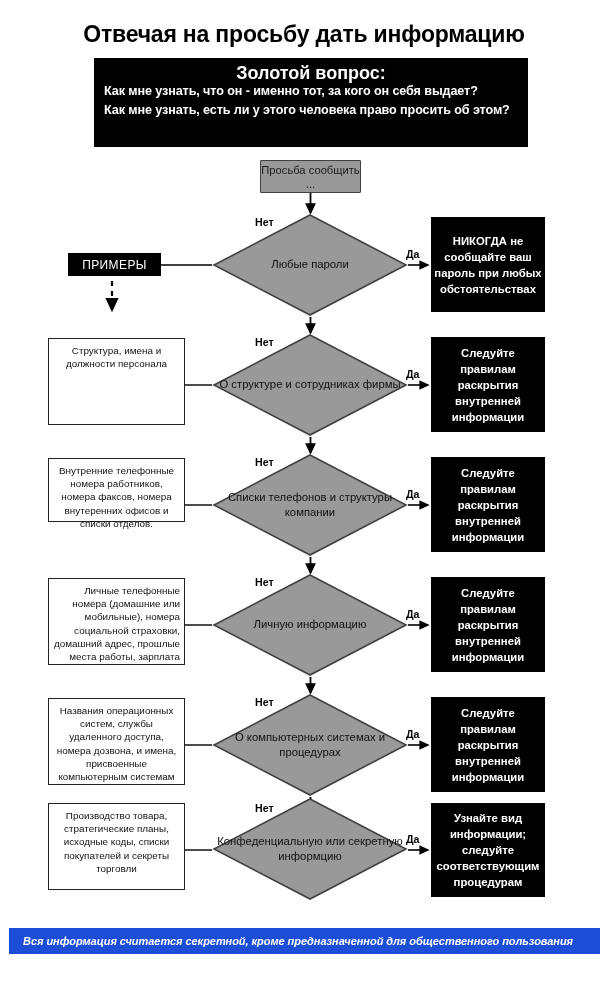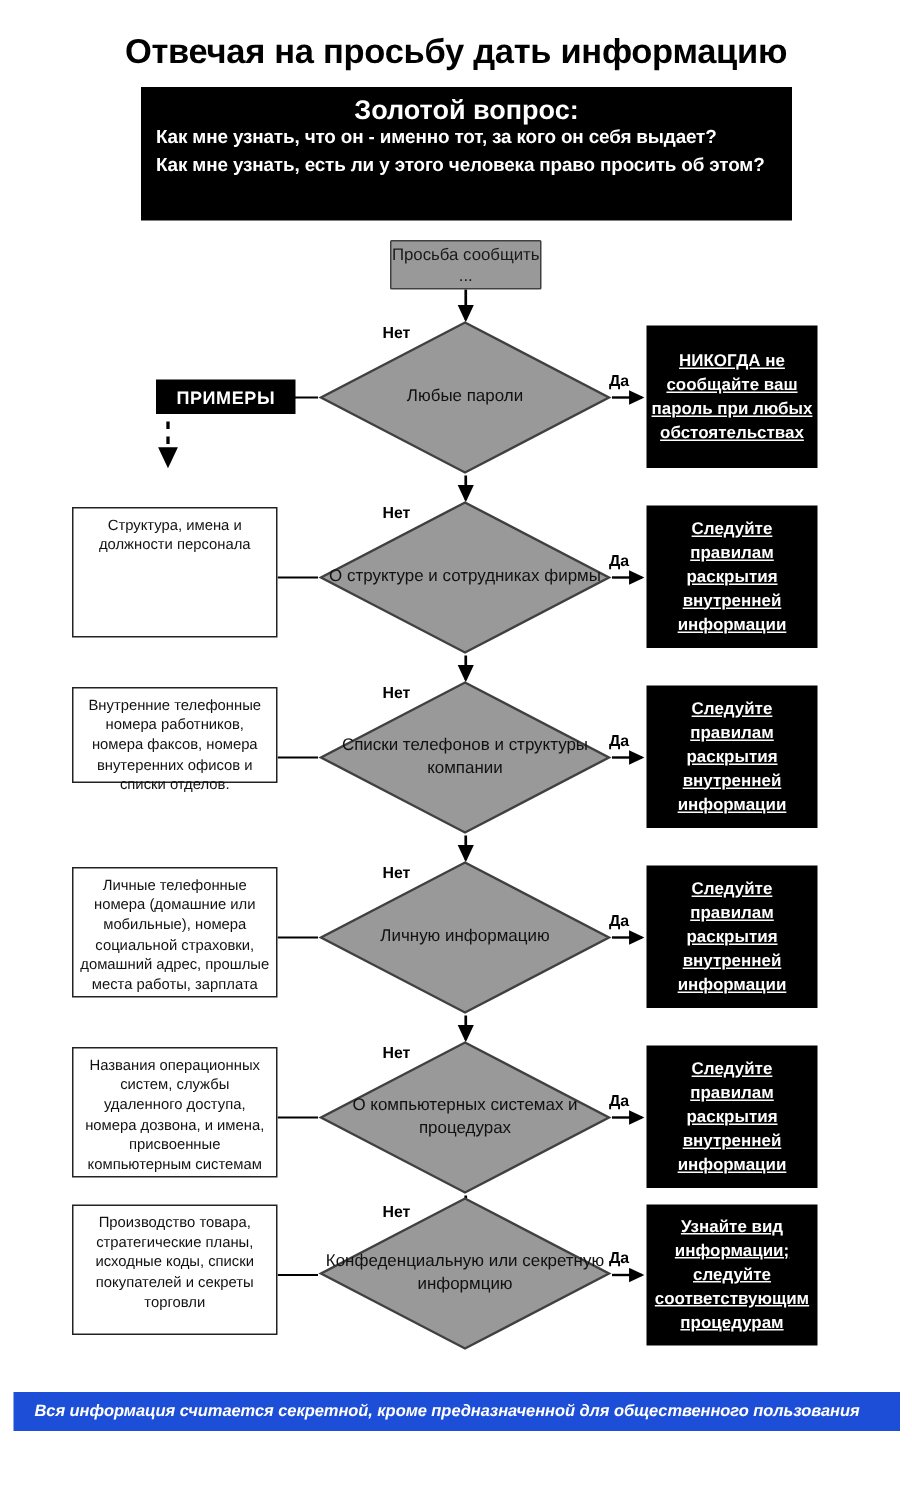--- a/index.html
+++ b/index.html
@@ -127,45 +127,43 @@
   
   .examples-tag {
     position: absolute;
     left: 68px;
     top: 253px;
     width: 93px;
     height: 23px;
     background: #000000;
     color: #ffffff;
     font-size: 12px;
-    font-weight: bold;
+    font-weight: normal;
     letter-spacing: 0.4px;
     display: flex;
     align-items: center;
     justify-content: center;
-    margin-left: 36px;
   }
 
   
   .result-box {
     position: absolute;
     left: 431px;
     width: 114px;
     background: #000000;
     color: #ffffff;
     box-sizing: border-box;
     display: flex;
     align-items: center;
     justify-content: center;
     text-align: center;
     font-size: 11.3px;
     font-weight: bold;
     line-height: 16px;
     padding: 2px 3px;
-    text-decoration: underline;
   }
 
   
   .edge-label {
     position: absolute;
     font-size: 10.6px;
     font-weight: bold;
     color: #000000;
   }
 
@@ -298,21 +296,21 @@
   </div>
 
   <div class="diamond-wrap" style="left:212px; top:573px;">
     <svg class="diamond-shape" viewBox="0 0 196 104">
       <polygon points="98,2 194,52 98,102 2,52" fill="#999999" stroke="#404040" stroke-width="1.6"></polygon>
     </svg>
     <div class="diamond-label">Личную информацию</div>
   </div>
   <div class="edge-label" style="left:255px; top:576px;">Нет</div>
   <div class="edge-label" style="left:406px; top:608px;">Да</div>
-  <div class="example-box" style="left:48px; top:578px; height:87px;">
+  <div class="example-box" style="left:48px; top:578px; height:87px;text-align:right;">
     <span>Личные телефонные номера (домашние или мобильные), номера социальной страховки, домашний адрес, прошлые места работы, зарплата</span>
   </div>
   <div class="result-box" style="top:577px; height:95px;">
     <span>Следуйте правилам раскрытия внутренней информации</span>
   </div>
 
   <div class="diamond-wrap" style="left:212px; top:693px;">
     <svg class="diamond-shape" viewBox="0 0 196 104">
       <polygon points="98,2 194,52 98,102 2,52" fill="#999999" stroke="#404040" stroke-width="1.6"></polygon>
     </svg>

